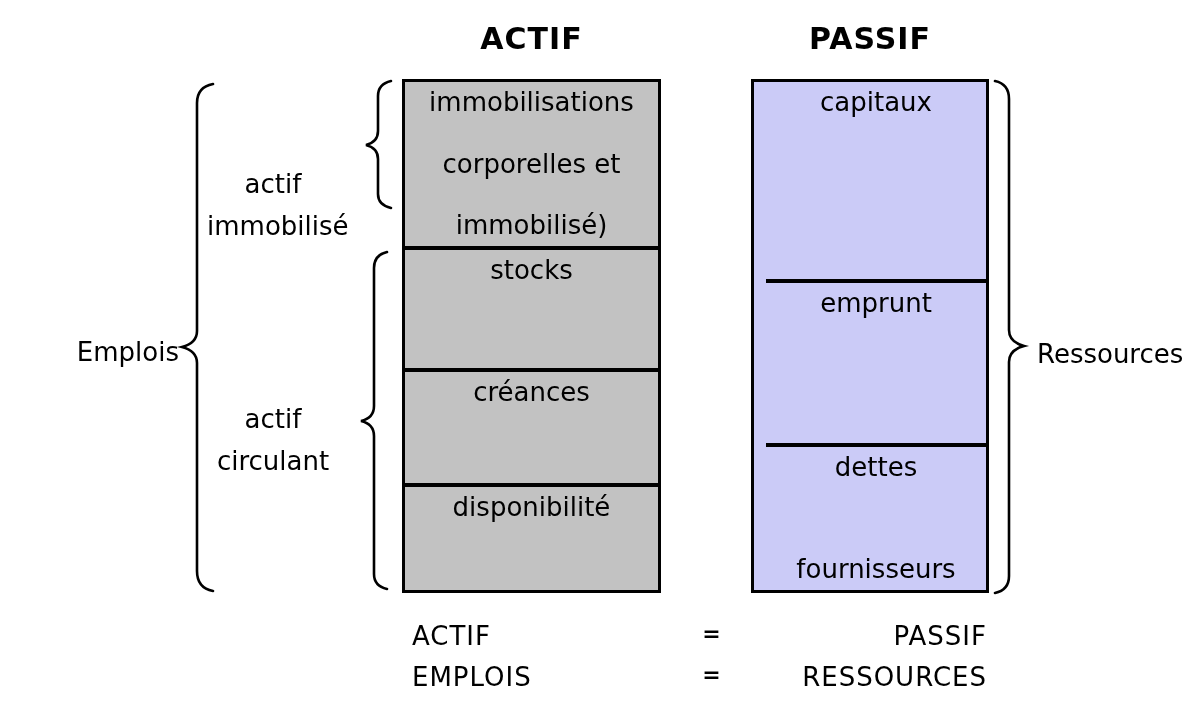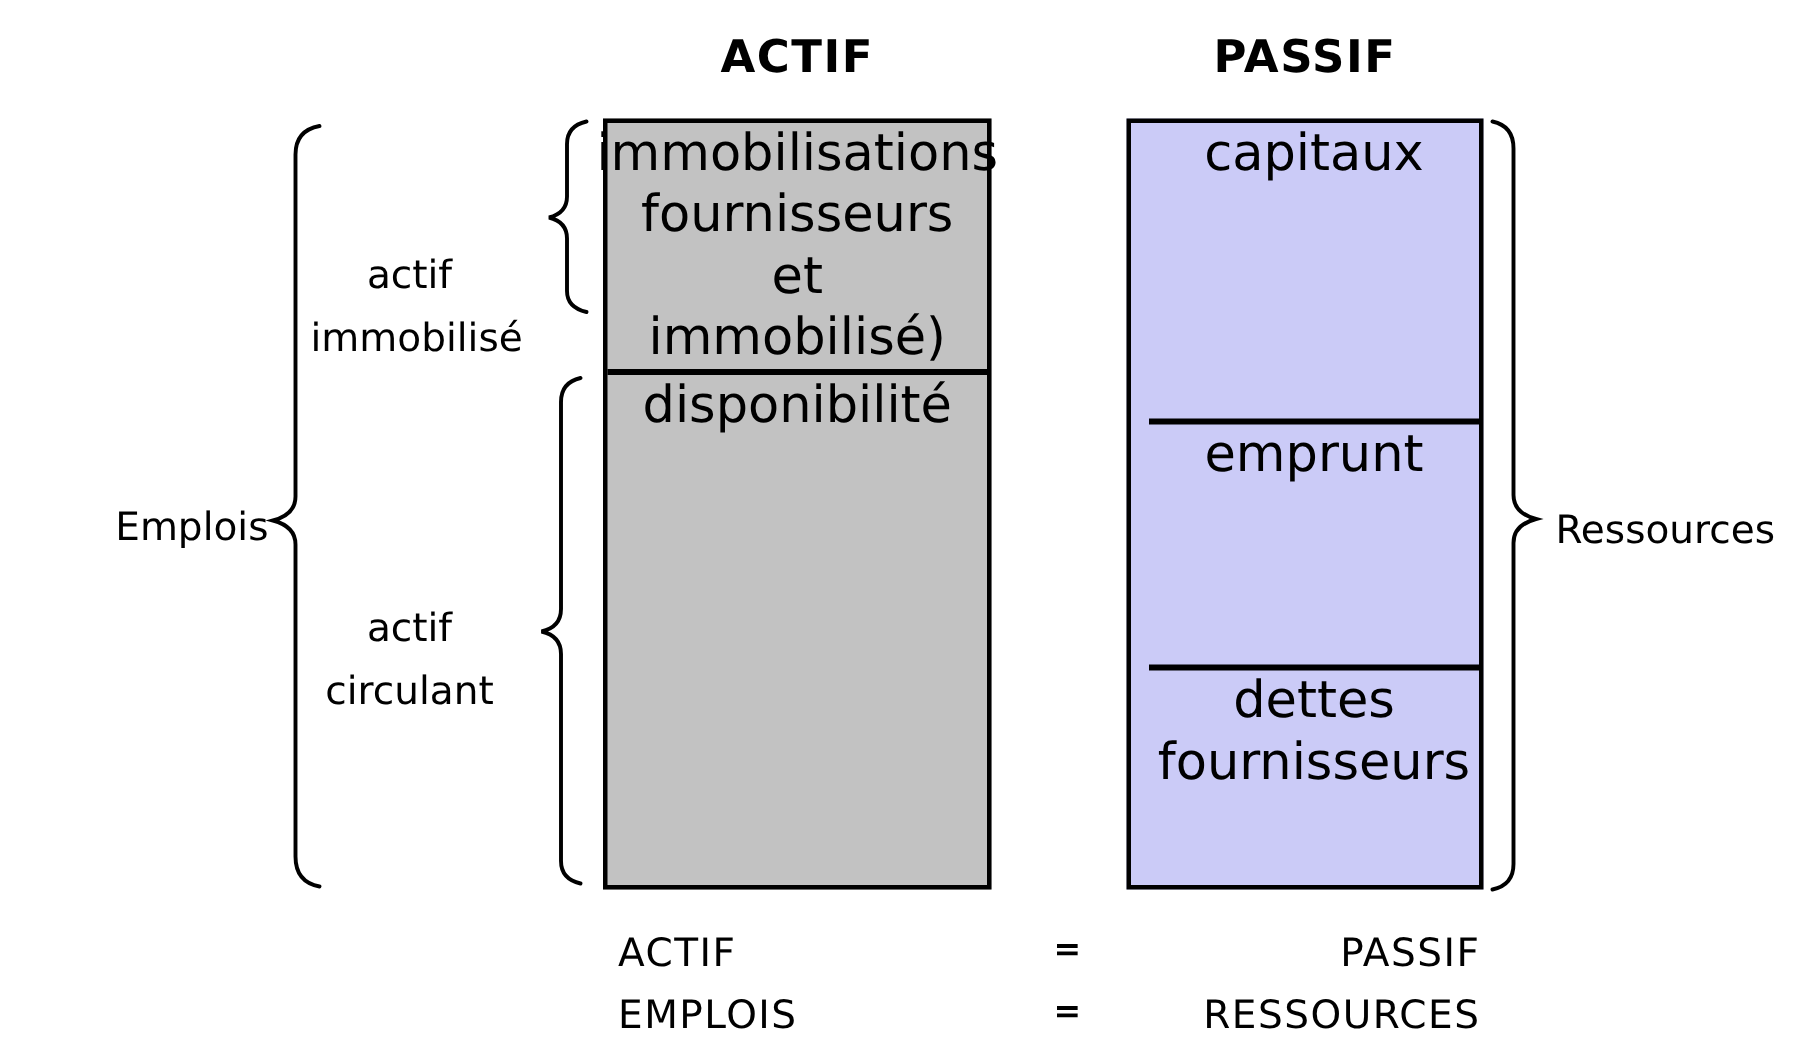--- a/index.html
+++ b/index.html
@@ -31,22 +31,22 @@
     position: absolute; top: 68px; height: 514px;
     border: 3px solid var(--border);
     display: flex; flex-direction: column;
   }
   .col-actif  { left: 378px; width: 259px; background: var(--actif-box-bg); }
   .col-passif { left: 727px; width: 238px; background: var(--passif-box-bg); padding-left: 12px; }
 
   .cell {
     flex: none;
     display: flex; flex-direction: column;
-    align-items: center; justify-content: flex-start;
-    font-size: 34px; line-height: 41px;
+    align-items: center; justify-content: space-between;
+    font-size: 26px; line-height: 41px;
     text-align: center;
   }
   .cell + .cell { border-top: 4px solid var(--border); }
 
   .col-actif  .c1 { height: 164px; }
   .col-actif  .c2 { height: 122px; }
   .col-actif  .c3 { height: 115px; }
   .col-actif  .c4 { height: 107px; }
   .col-passif .c1 { height: 197px; }
   .col-passif .c2 { height: 164px; }
@@ -76,22 +76,28 @@
 <body>
 
 <div class="canvas">
 
   <div class="col-title title-actif">ACTIF</div>
   <div class="col-title title-passif">PASSIF</div>
 
   <div class="column col-actif">
     <div class="cell c1">
       <div>immobilisations</div>
-      <div>fournisseurs et</div>
+      <div>corporelles et</div>
       <div>immobilisé)</div>
+    </div>
+    <div class="cell c2">
+      <div>stocks</div>
+    </div>
+    <div class="cell c3">
+      <div>créances</div>
     </div>
     <div class="cell c4">
       <div>disponibilité</div>
     </div>
   </div>
 
   <div class="column col-passif">
     <div class="cell c1">
       <div>capitaux</div>
     </div>

